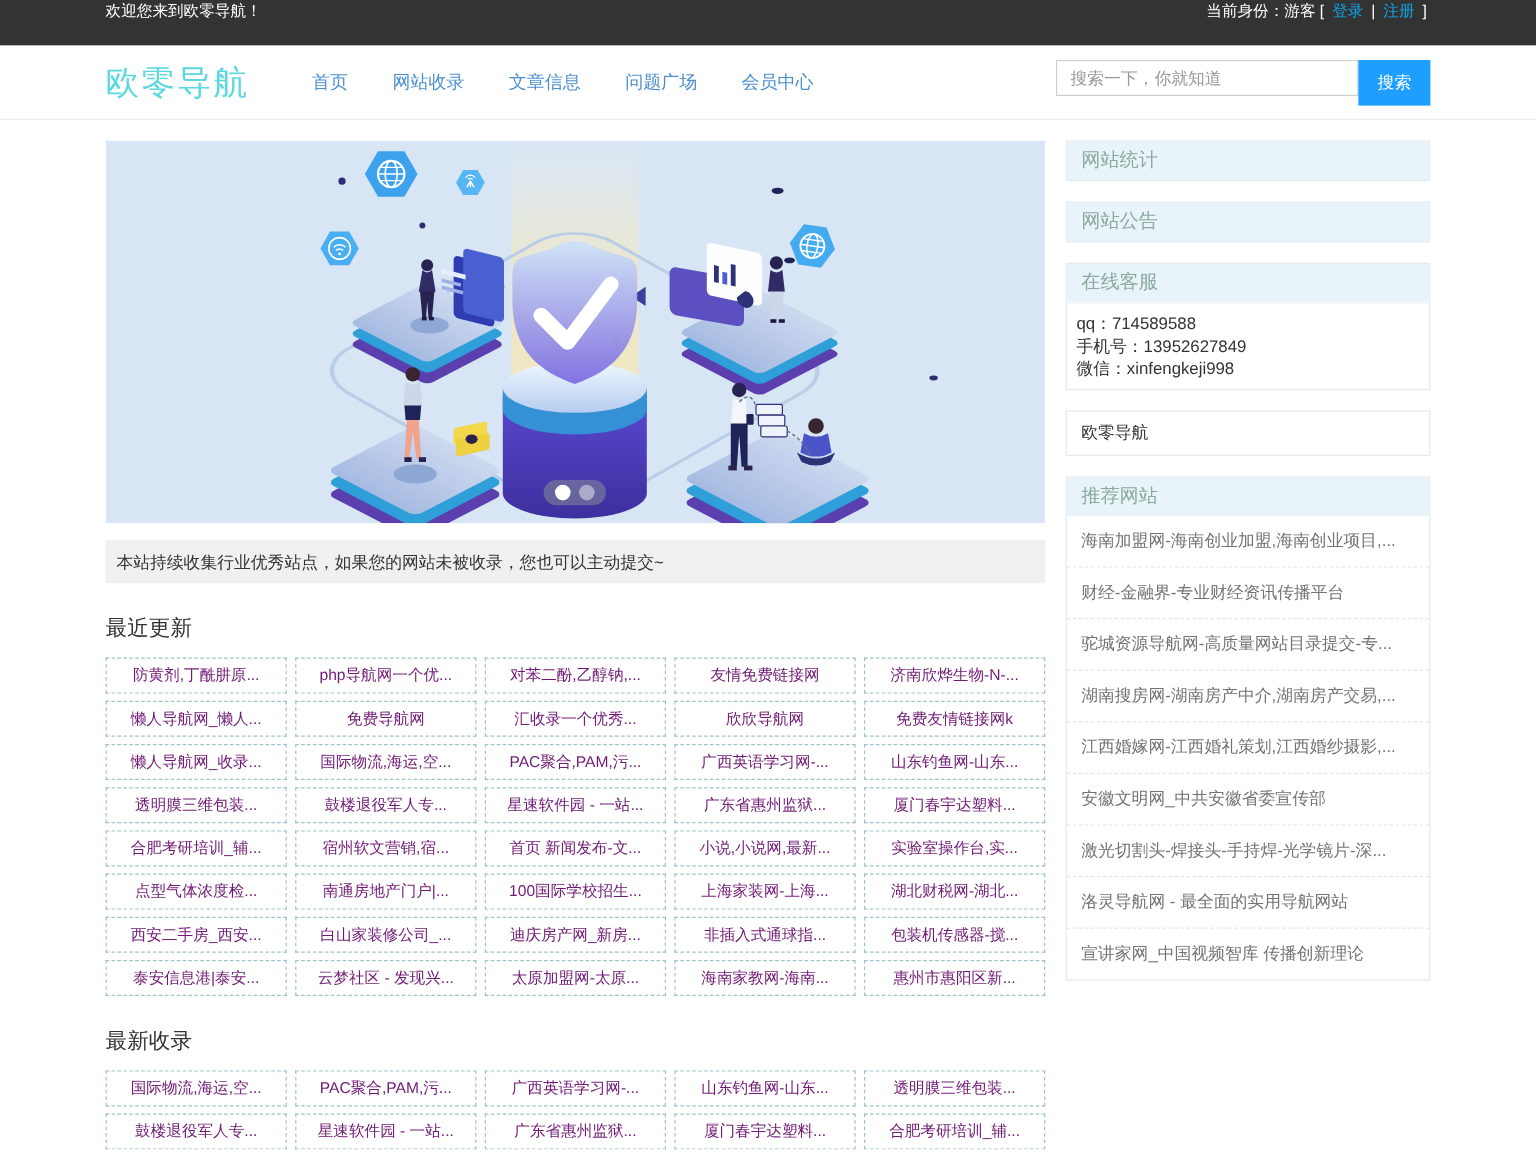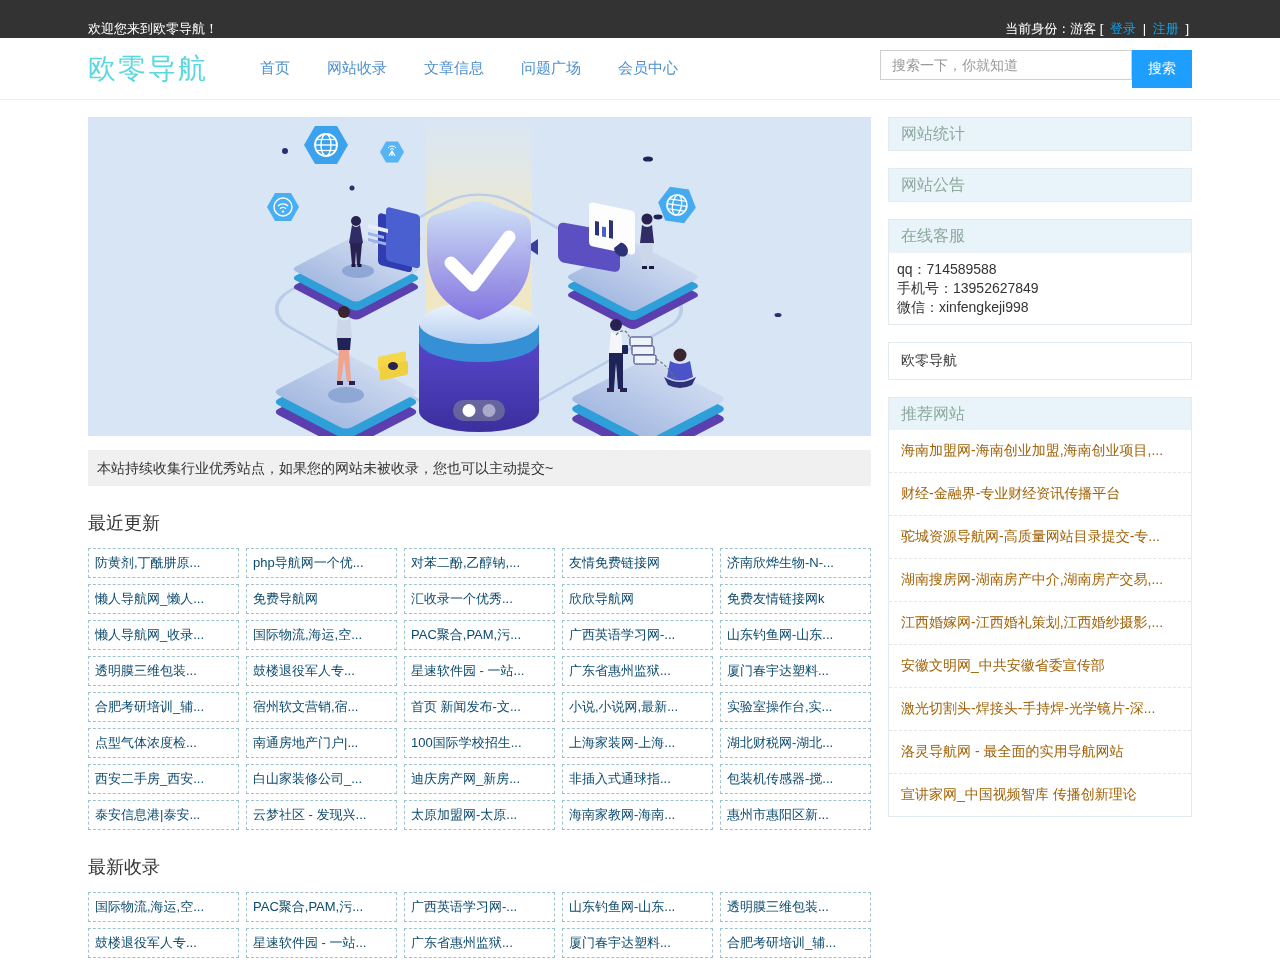--- a/index.html
+++ b/index.html
@@ -1,21 +1,21 @@
 <!DOCTYPE html>
 <html><head>
 <meta charset="utf-8">
 <style>
   * { box-sizing: border-box; }
   html,body { margin:0; padding:0; width:1280px; background:#fff;
     font-family:"Liberation Sans","DejaVu Sans",sans-serif; color:#333; }
 
   
   .topbar { height:38px; background:#333333; color:#fff; font-size:13px;
-    display:flex; align-items:flex-end; justify-content:space-between; padding:0 88px; }
+    display:flex; align-items:flex-start; justify-content:space-between; padding:0 88px; }
   .topbar a { color:#0ea5e9; text-decoration:none; cursor:pointer; }
   .topbar .id-group span { margin:0 3px; }
 
   
   .header { height:62px; display:flex; align-items:center; padding:0 88px;
     background:#fff; border-bottom:1px solid #ededed; }
   .logo { font-size:28px; color:#5AD8DF; margin-right:52px; letter-spacing:2px; }
   .nav { display:flex; }
   .nav a { color:#4D8FCE; font-size:15px; text-decoration:none; margin-right:37px; cursor:pointer; }
   .search { margin-left:auto; display:flex; }
@@ -34,35 +34,35 @@
   .banner { width:783px; height:319px; position:relative; overflow:hidden; }
 
   
   .notice { margin-top:14px; background:#f0f0f0; height:36px; line-height:36px;
     font-size:14px; padding:0 9px; color:#333; }
 
   .section-title { font-size:18px; color:#333; font-weight:400; margin:25px 0 13px; }
 
   .grid { display:grid; grid-template-columns:repeat(5,1fr); gap:6px 7px; }
   .grid-item { display:block; height:30px; line-height:28px; border:1px dashed #9FC3CB;
-    color:#0c4a6e; font-size:13px; text-align:left; padding:0 6px; background:#fff;
+    color:#701a75; font-size:13px; text-align:center; padding:0 6px; background:#fff;
     white-space:nowrap; overflow:hidden; text-overflow:ellipsis; text-decoration:none; cursor:pointer; }
 
   
   .side-box { border:1px solid #e1ebf1; margin-bottom:17px; background:#fff; }
   .side-head { background:#E9F4FA; color:#8CA99E; font-size:16px; height:32px;
     line-height:32px; padding:0 12px; }
   .stats-body { padding:6px 12px 8px; }
   .stat-row { font-size:14px; line-height:30px; color:#333; }
   .service-body { padding:7px 8px; border-top:1px solid #eef3f6; }
   .service-line { font-size:14px; line-height:19px; color:#333; }
   .hot-body { }
   .hot-item { font-size:14px; color:#333; padding:9px 12px; cursor:pointer; }
   .rec-list { }
-  .rec-item { font-size:14px; color:#a16207; padding:12px 12px; border-bottom:1px dashed #e6e6e6;
+  .rec-item { font-size:14px; color:#737373; padding:12px 12px; border-bottom:1px dashed #e6e6e6;
     white-space:nowrap; overflow:hidden; text-overflow:ellipsis; cursor:pointer; }
   .rec-item:last-child { border-bottom:none; }
 </style>
 </head>
 <body>
 
 <div class="topbar">
   <span>欢迎您来到欧零导航！</span>
   <span class="id-group">
     <span>当前身份：游客 [</span>

